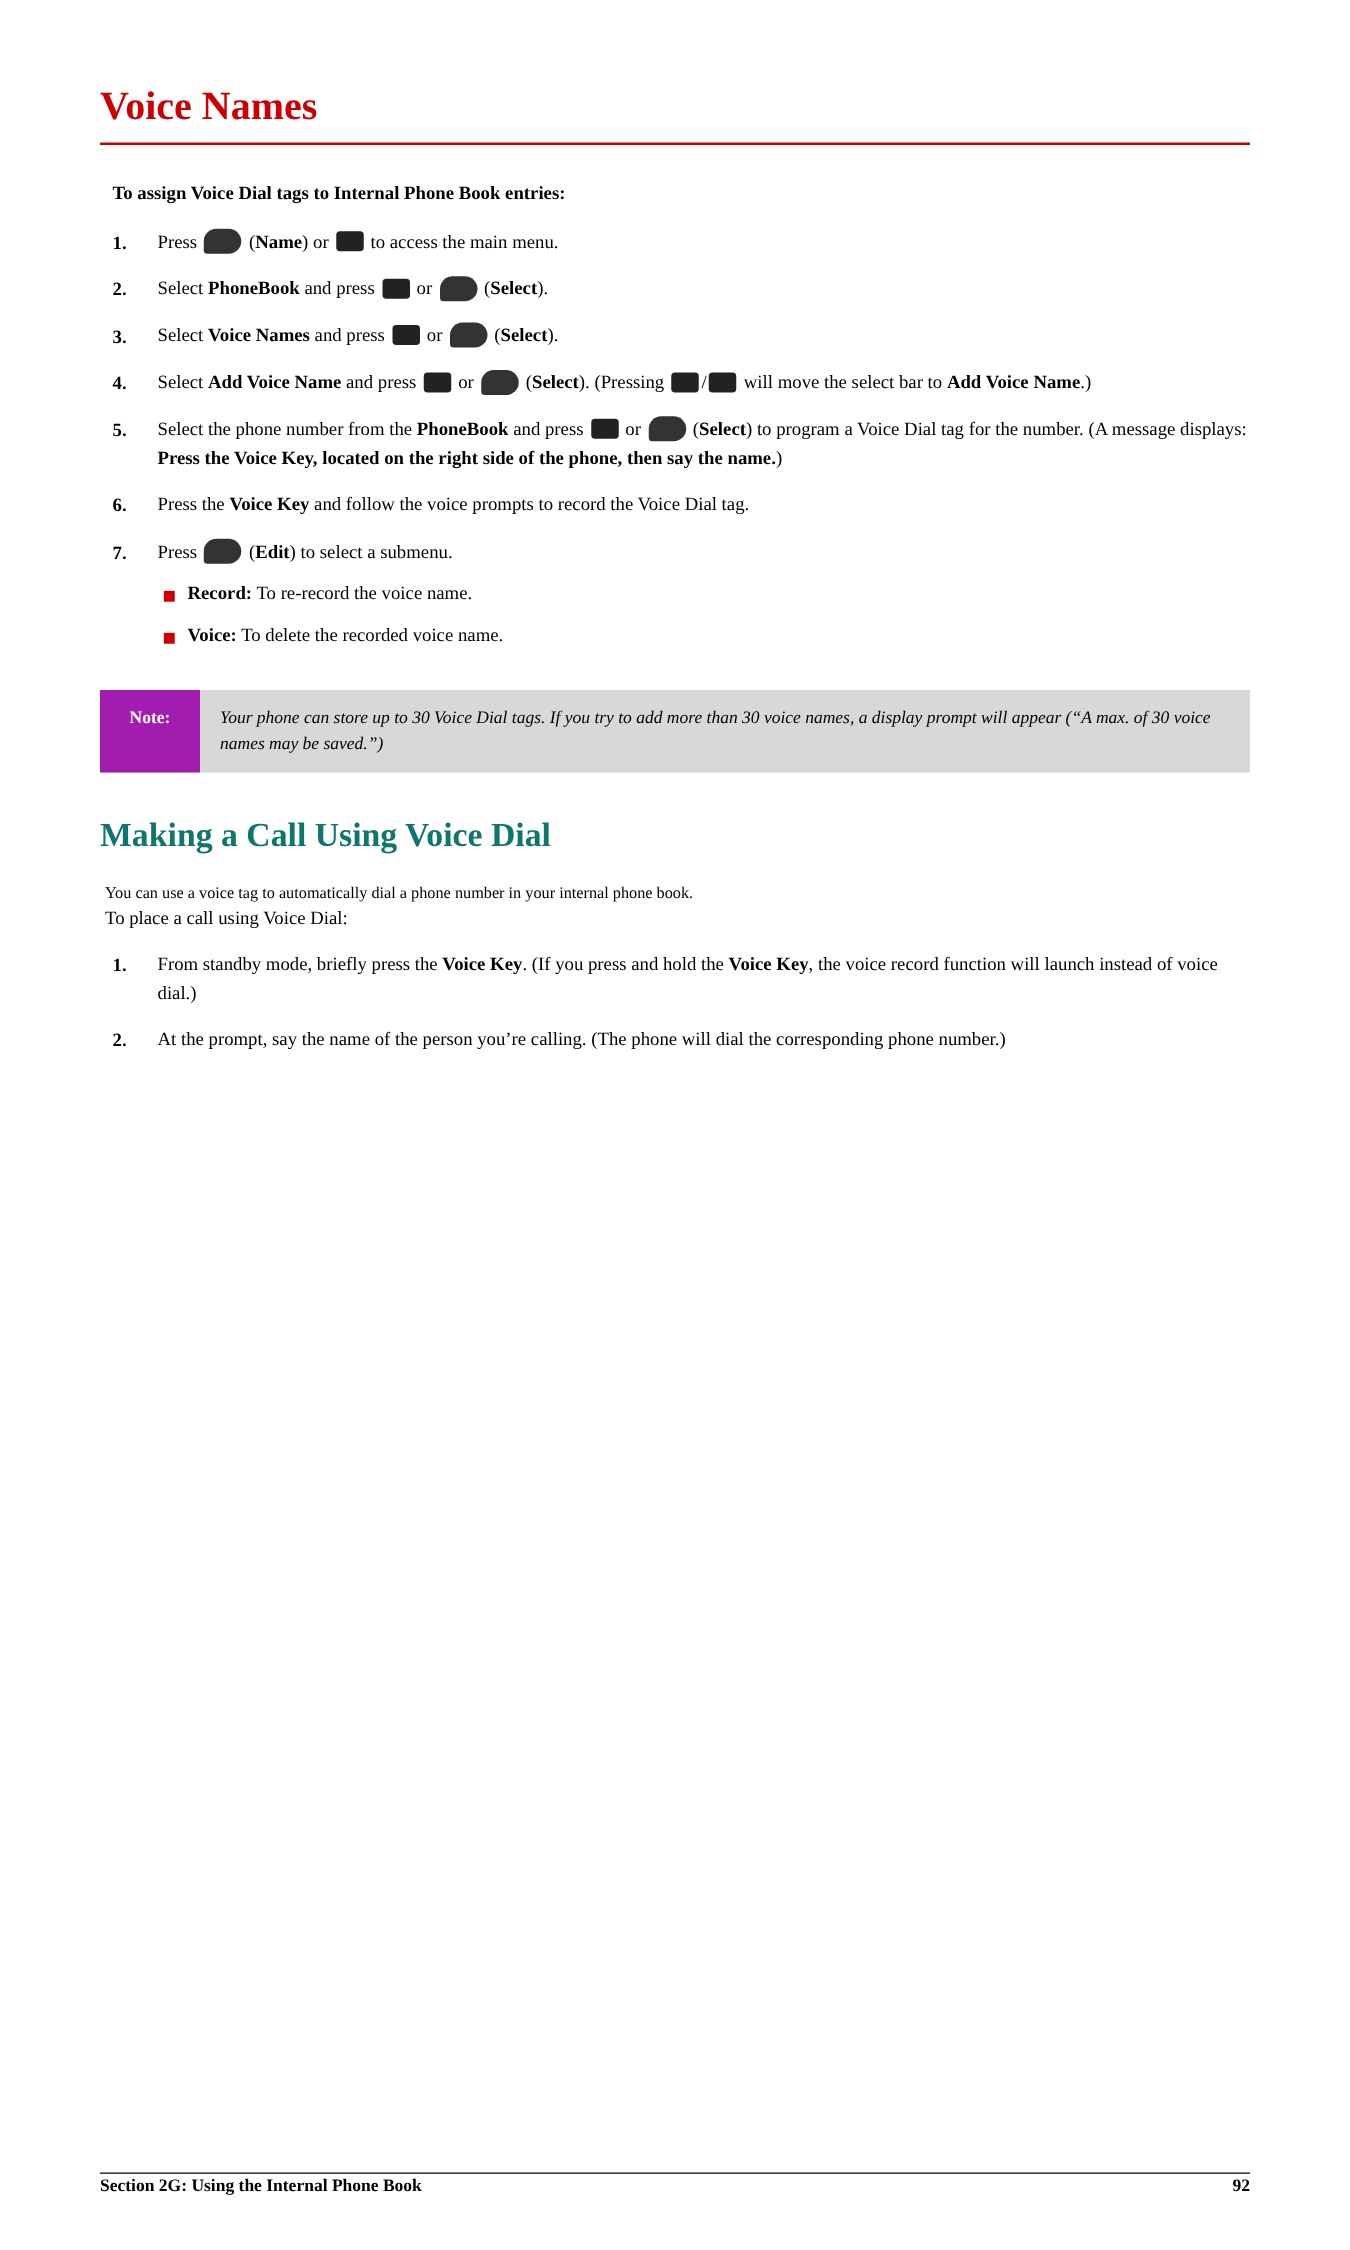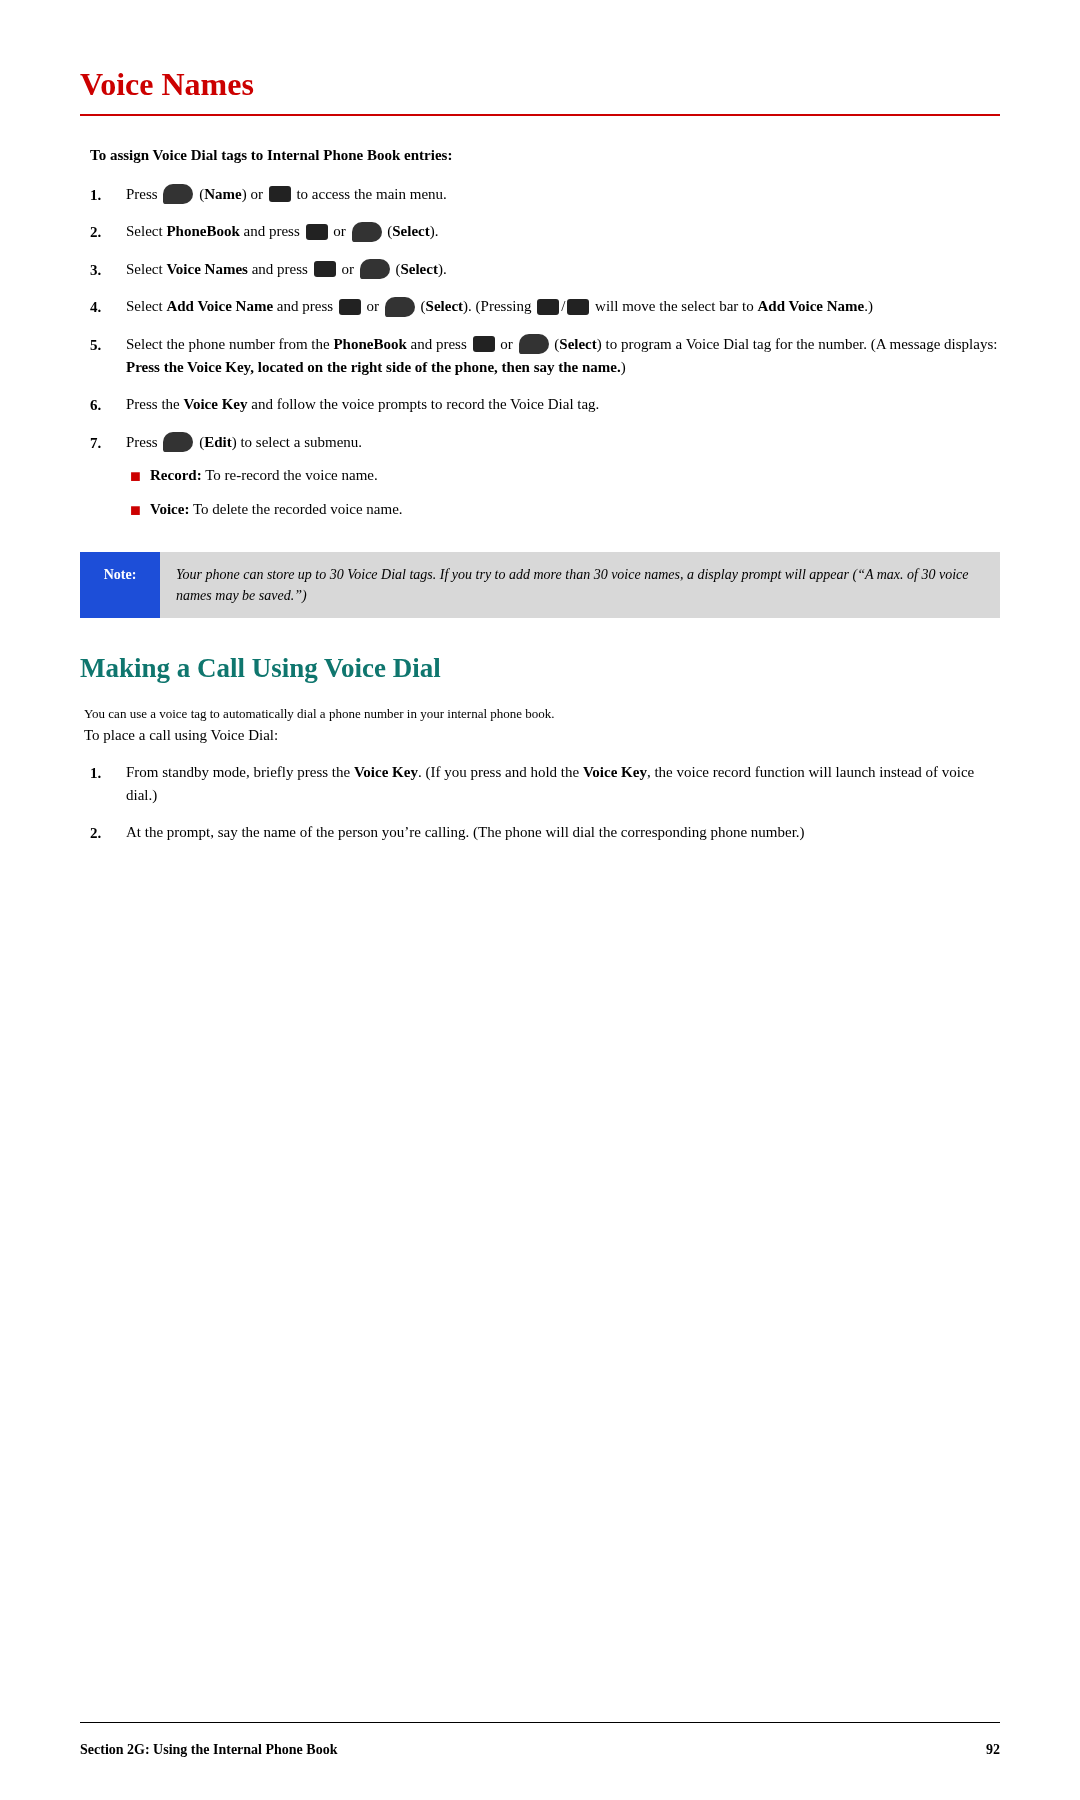--- a/index.html
+++ b/index.html
@@ -105,21 +105,21 @@
     }
 
     .note-box {
       display: flex;
       background: #d8d8d8;
       margin: 20px 0 30px 0;
       padding: 0;
     }
 
     .note-label {
-      background: #1d4ed8;
+      background: #a21caf;
       color: #fff;
       font-weight: bold;
       font-size: 14px;
       padding: 12px 16px;
       min-width: 80px;
       display: flex;
       align-items: flex-start;
       justify-content: center;
     }
 
@@ -153,21 +153,21 @@
 
     .footer {
       position: absolute;
       bottom: 40px;
       left: 80px;
       right: 80px;
       display: flex;
       justify-content: space-between;
       align-items: center;
       border-top: 1px solid #000;
-      padding-top: 16px;
+      padding-top: 0;
     }
 
     .footer-left {
       font-weight: bold;
       font-size: 14px;
     }
 
     .footer-right {
       font-weight: bold;
       font-size: 14px;

